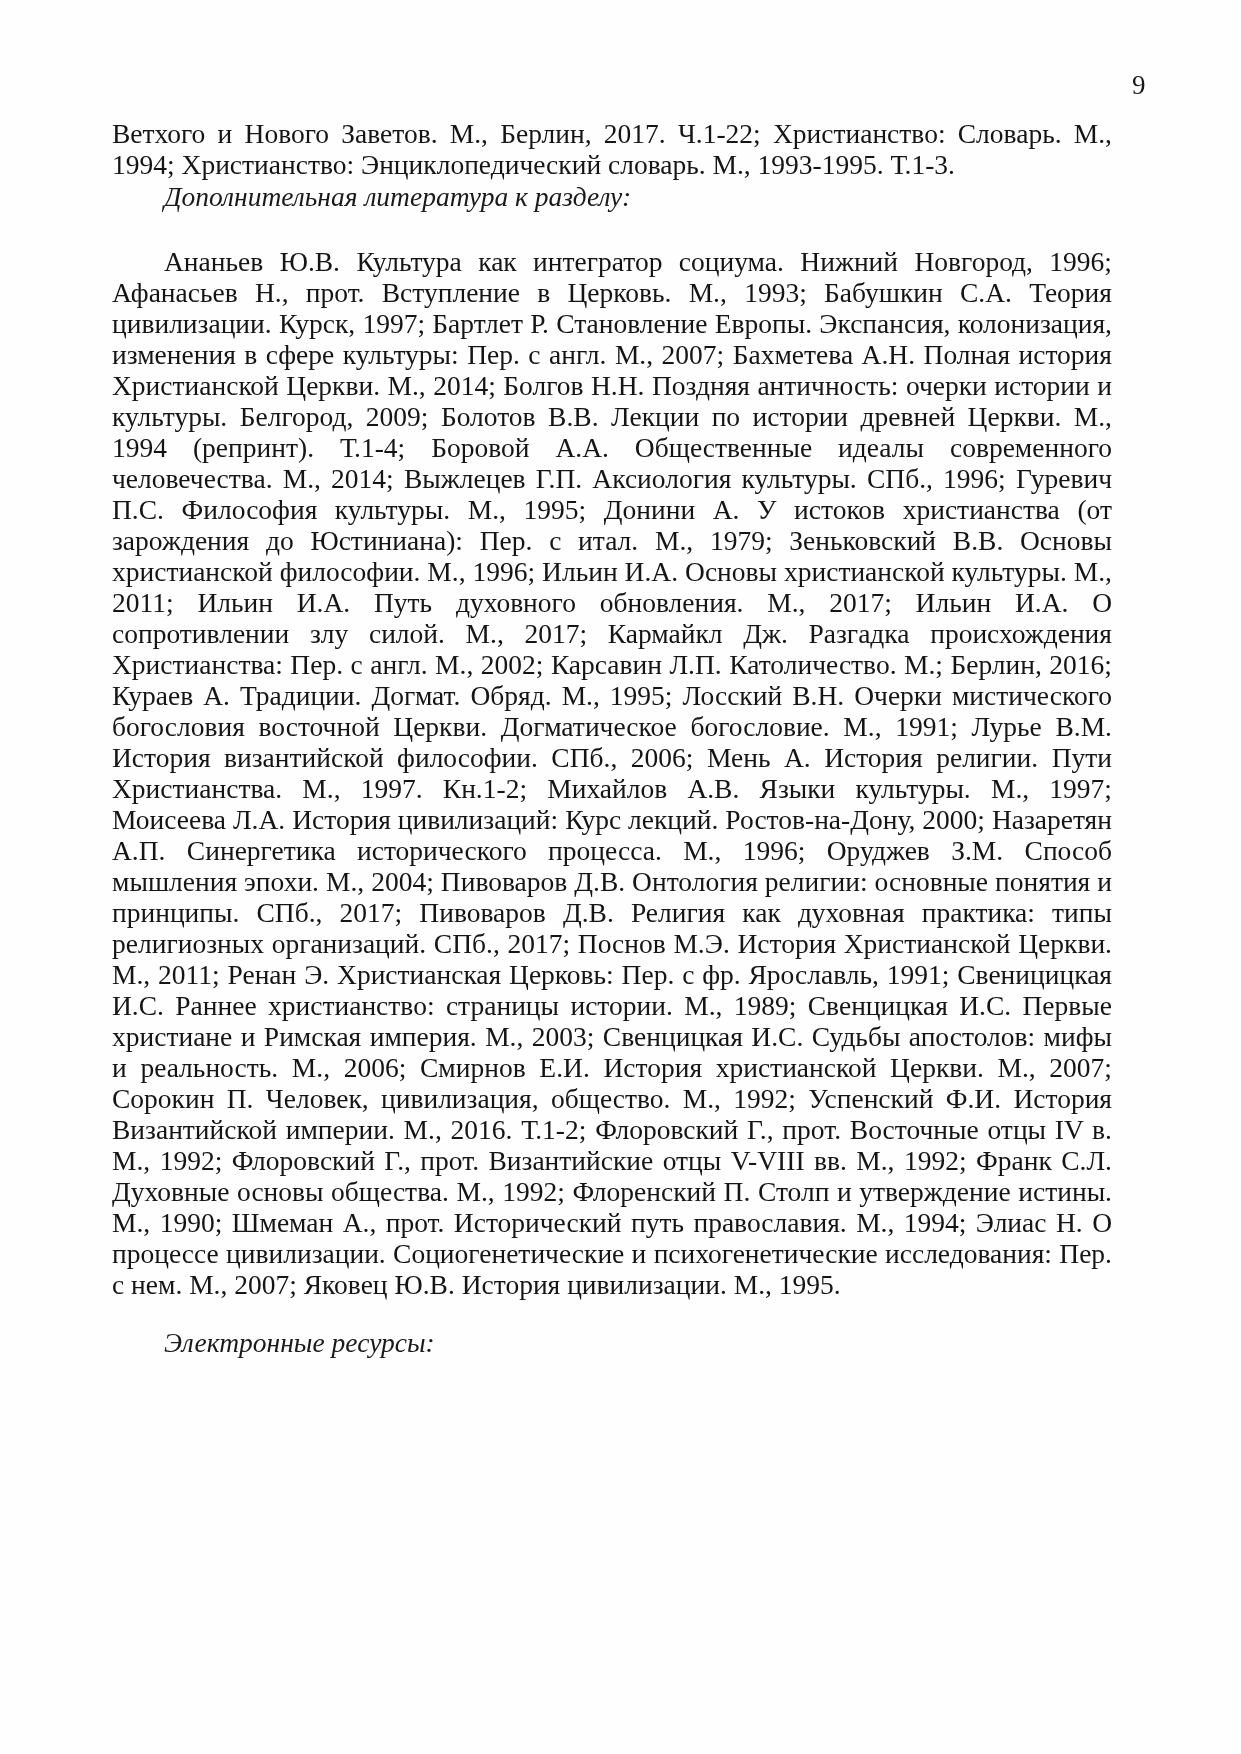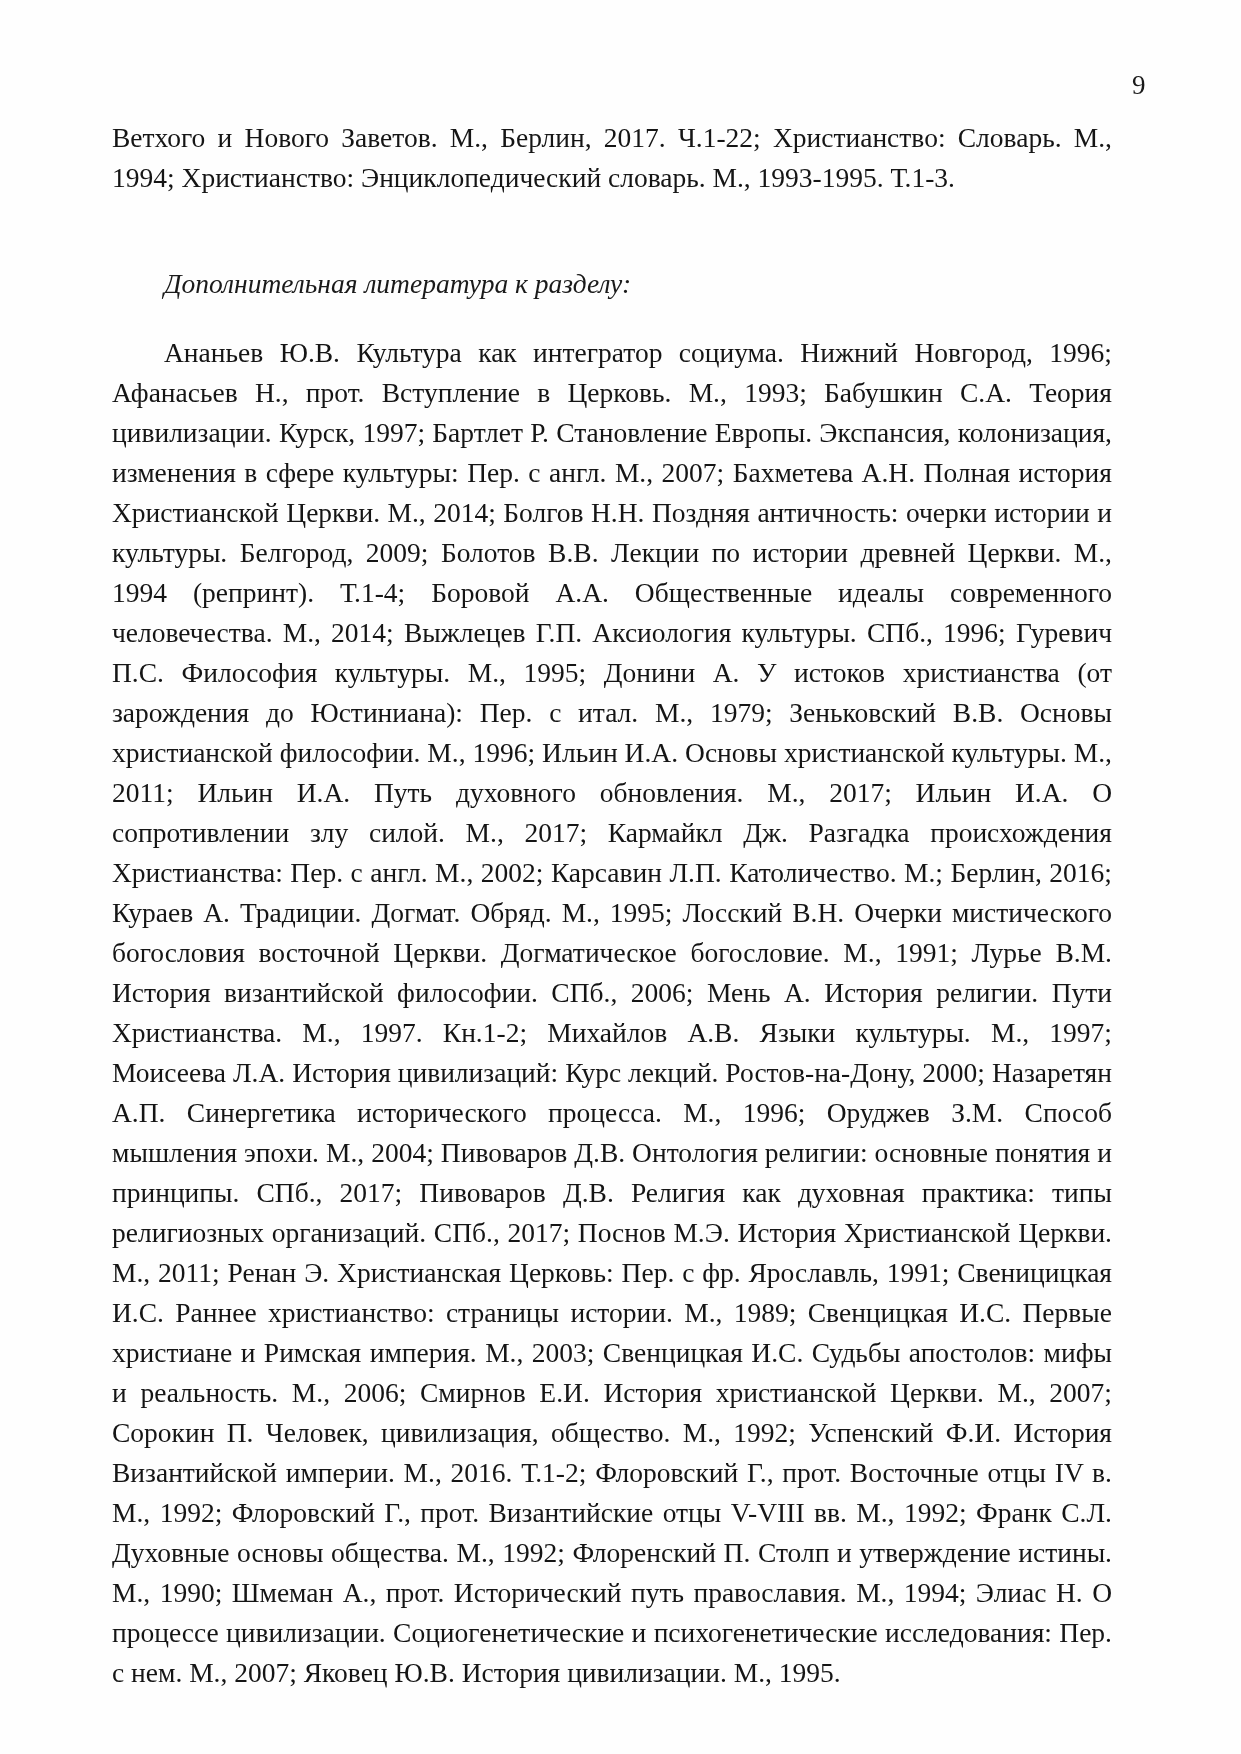--- a/index.html
+++ b/index.html
@@ -26,44 +26,45 @@
     color: #1a1a1a;
   }
   .content {
     position: absolute;
     left: 112px;
     top: 118px;
     width: 1000px;
   }
   .para {
     font-size: 27.5px;
-    line-height: 40px;
+    line-height: 31px;
     text-align: justify;
     text-justify: inter-word;
     color: #151515;
   }
   .section-heading {
     font-style: italic;
     font-size: 27.5px;
     line-height: 34.5px;
     text-indent: 52px;
     color: #1a1a1a;
   }
-  .heading-additional { margin-top: 69px; }
+  .heading-additional { }
   .bibliography { margin-top: 31px; text-indent: 52px; }
   .heading-resources { margin-top: 26px; }
   .bib-author { }
 </style>
 </head>
 <body>
 
 <div class="page">
   <div class="page-number">9</div>
 
   <div class="content">
     <p class="para intro-paragraph">Ветхого и Нового Заветов. М., Берлин, 2017. Ч.1-22; Христианство: Словарь. М., 1994; Христианство: Энциклопедический словарь. М., 1993-1995. Т.1-3.</p>
 
     <p class="section-heading heading-additional">Дополнительная литература к разделу:</p>
 
     <p class="para bibliography"><span class="bib-author">Ананьев Ю.В.</span><span> Культура как интегратор социума. Нижний Новгород, 1996; </span><span class="bib-author">Афанасьев Н., прот.</span><span> Вступление в Церковь. М., 1993; </span><span class="bib-author">Бабушкин С.А.</span><span> Теория цивилизации. Курск, 1997; </span><span class="bib-author">Бартлет Р.</span><span> Становление Европы. Экспансия, колонизация, изменения в сфере культуры: Пер. с англ. М., 2007; </span><span class="bib-author">Бахметева А.Н.</span><span> Полная история Христианской Церкви. М., 2014; </span><span class="bib-author">Болгов Н.Н.</span><span> Поздняя античность: очерки истории и культуры. Белгород, 2009; </span><span class="bib-author">Болотов В.В.</span><span> Лекции по истории древней Церкви. М., 1994 (репринт). Т.1-4; </span><span class="bib-author">Боровой А.А.</span><span> Общественные идеалы современного человечества. М., 2014; </span><span class="bib-author">Выжлецев Г.П.</span><span> Аксиология культуры. СПб., 1996; </span><span class="bib-author">Гуревич П.С.</span><span> Философия культуры. М., 1995; </span><span class="bib-author">Донини А.</span><span> У истоков христианства (от зарождения до Юстиниана): Пер. с итал. М., 1979; </span><span class="bib-author">Зеньковский В.В.</span><span> Основы христианской философии. М., 1996; </span><span class="bib-author">Ильин И.А.</span><span> Основы христианской культуры. М., 2011; </span><span class="bib-author">Ильин И.А.</span><span> Путь духовного обновления. М., 2017; </span><span class="bib-author">Ильин И.А.</span><span> О сопротивлении злу силой. М., 2017; </span><span class="bib-author">Кармайкл Дж.</span><span> Разгадка происхождения Христианства: Пер. с англ. М., 2002; </span><span class="bib-author">Карсавин Л.П.</span><span> Католичество. М.; Берлин, 2016; </span><span class="bib-author">Кураев А.</span><span> Традиции. Догмат. Обряд. М., 1995; </span><span class="bib-author">Лосский В.Н.</span><span> Очерки мистического богословия восточной Церкви. Догматическое богословие. М., 1991; </span><span class="bib-author">Лурье В.М.</span><span> История византийской философии. СПб., 2006; </span><span class="bib-author">Мень А.</span><span> История религии. Пути Христианства. М., 1997. Кн.1-2; </span><span class="bib-author">Михайлов А.В.</span><span> Языки культуры. М., 1997; </span><span class="bib-author">Моисеева Л.А.</span><span> История цивилизаций: Курс лекций. Ростов-на-Дону, 2000; </span><span class="bib-author">Назаретян А.П.</span><span> Синергетика исторического процесса. М., 1996; </span><span class="bib-author">Оруджев З.М.</span><span> Способ мышления эпохи. М., 2004; </span><span class="bib-author">Пивоваров Д.В.</span><span> Онтология религии: основные понятия и принципы. СПб., 2017; </span><span class="bib-author">Пивоваров Д.В.</span><span> Религия как духовная практика: типы религиозных организаций. СПб., 2017; </span><span class="bib-author">Поснов М.Э.</span><span> История Христианской Церкви. М., 2011; </span><span class="bib-author">Ренан Э.</span><span> Христианская Церковь: Пер. с фр. Ярославль, 1991; </span><span class="bib-author">Свеницицкая И.С.</span><span> Раннее христианство: страницы истории. М., 1989; </span><span class="bib-author">Свенцицкая И.С.</span><span> Первые христиане и Римская империя. М., 2003; </span><span class="bib-author">Свенцицкая И.С.</span><span> Судьбы апостолов: мифы и реальность. М., 2006; </span><span class="bib-author">Смирнов Е.И.</span><span> История христианской Церкви. М., 2007; </span><span class="bib-author">Сорокин П.</span><span> Человек, цивилизация, общество. М., 1992; </span><span class="bib-author">Успенский Ф.И.</span><span> История Византийской империи. М., 2016. Т.1-2; </span><span class="bib-author">Флоровский Г., прот.</span><span> Восточные отцы IV в. М., 1992; </span><span class="bib-author">Флоровский Г., прот.</span><span> Византийские отцы V-VIII вв. М., 1992; </span><span class="bib-author">Франк С.Л.</span><span> Духовные основы общества. М., 1992; </span><span class="bib-author">Флоренский П.</span><span> Столп и утверждение истины. М., 1990; </span><span class="bib-author">Шмеман А., прот.</span><span> Исторический путь православия. М., 1994; </span><span class="bib-author">Элиас Н.</span><span> О процессе цивилизации. Социогенетические и психогенетические исследования: Пер. с нем. М., 2007; </span><span class="bib-author">Яковец Ю.В.</span><span> История цивилизации. М., 1995.</span></p>
 
+    <p class="section-heading heading-resources">Электронные ресурсы:</p>
   </div>
 </div>
 
 </body></html>

